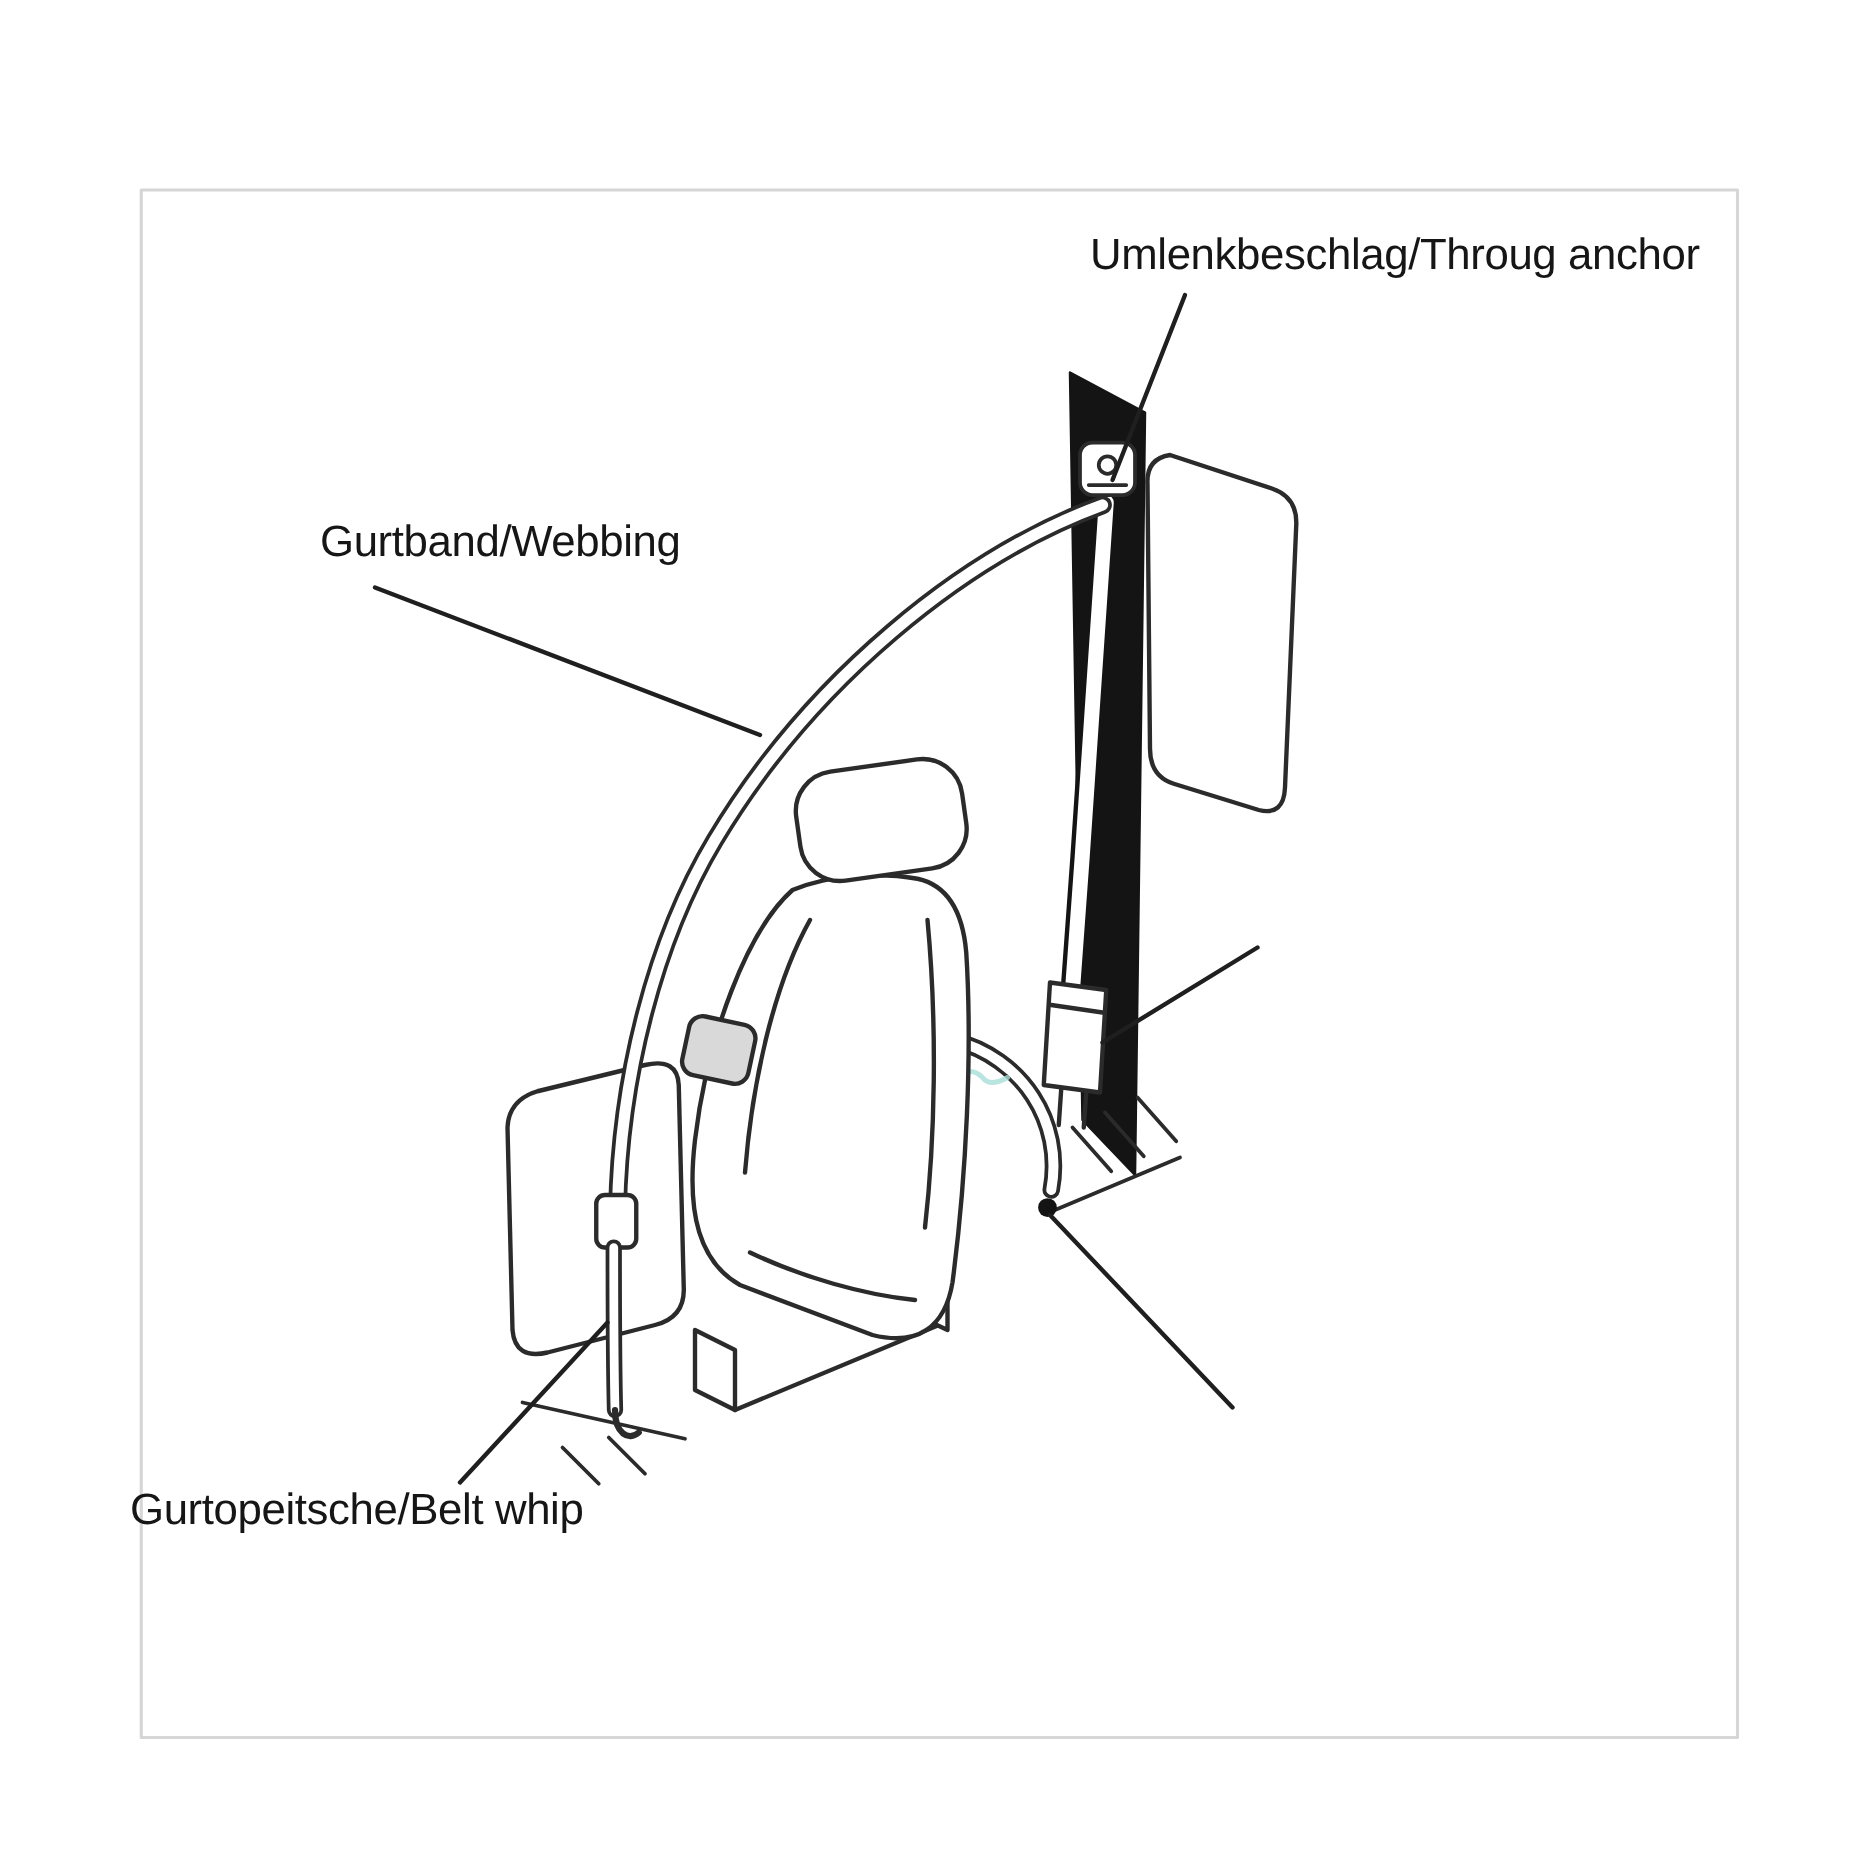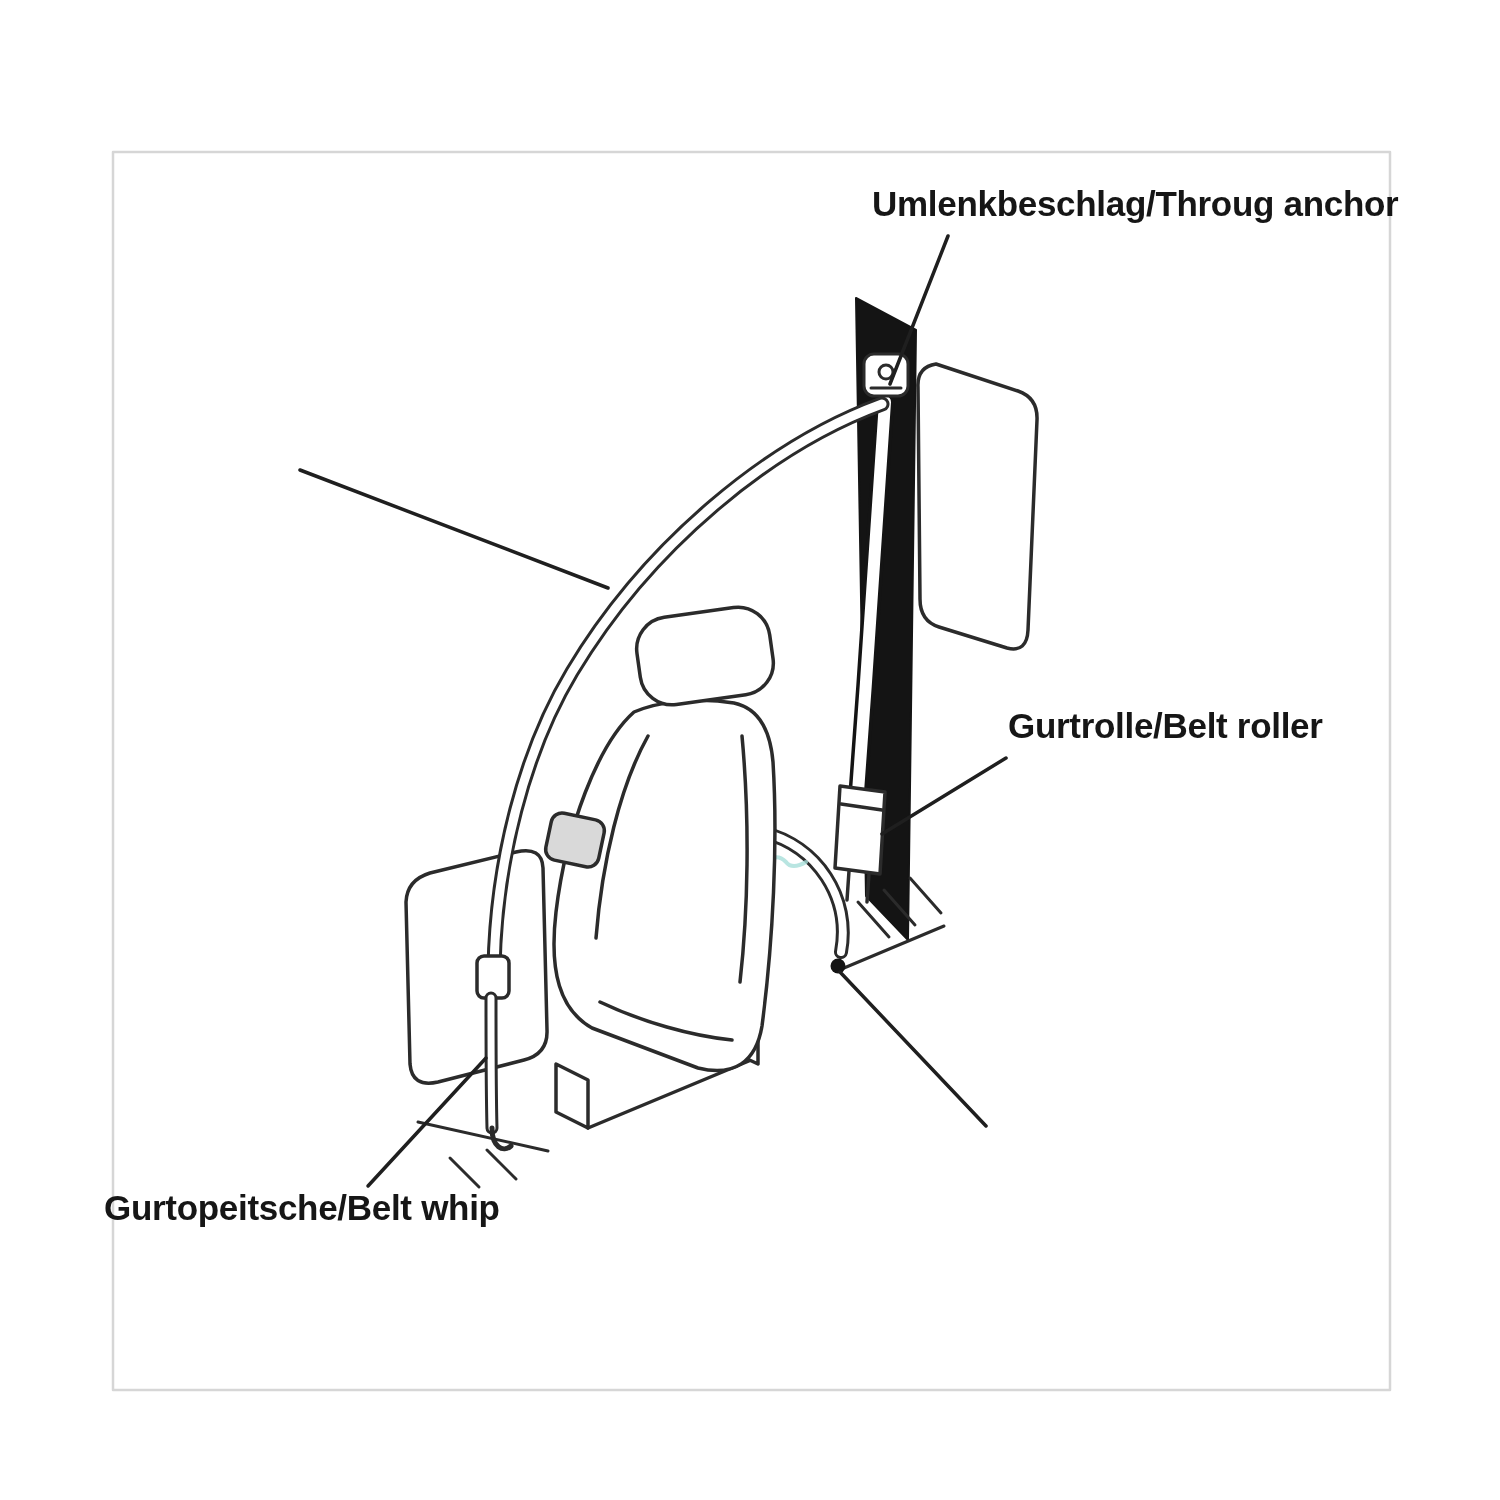--- a/index.html
+++ b/index.html
@@ -6,21 +6,21 @@
   .stage{
     position:relative;
     width:1500px;height:1500px;
     background:#ffffff;
     overflow:hidden;
     font-family:"Liberation Sans", sans-serif;
   }
   .stage svg{position:absolute;left:0;top:0;width:1500px;height:1500px;}
   .diagram-label{
     position:absolute;
-    font-weight:700;
+    font-weight:400;
     font-size:35px;
     line-height:1.15;
     color:#161616;
     white-space:nowrap;
     letter-spacing:-0.3px;
   }
   .lbl-through-anchor{left:872px;top:184px;}
   .lbl-webbing{left:256px;top:414px;}
   .lbl-belt-roller{left:1008px;top:706px;}
   .lbl-end-fitting{left:982px;top:1072px;}
@@ -116,16 +116,16 @@
     <g stroke="#1f1f1f" stroke-width="3.5">
       <path d="M 948,236 L 890,384"></path>
       <path d="M 300,470 L 608,588"></path>
       <path d="M 1006,758 L 882,834"></path>
       <path d="M 840,972 L 986,1126"></path>
       <path d="M 368,1186 L 486,1058"></path>
     </g>
   </svg>
 
   <div class="diagram-label lbl-through-anchor">Umlenkbeschlag/Throug anchor</div>
-  <div class="diagram-label lbl-belt-roller">Gurtrolle/Belt roller</div>
+  <div class="diagram-label lbl-webbing">Gurtband/Webbing</div>
   <div class="diagram-label lbl-belt-whip">Gurtopeitsche/Belt whip</div>
 
 </div>
 
 </body></html>

